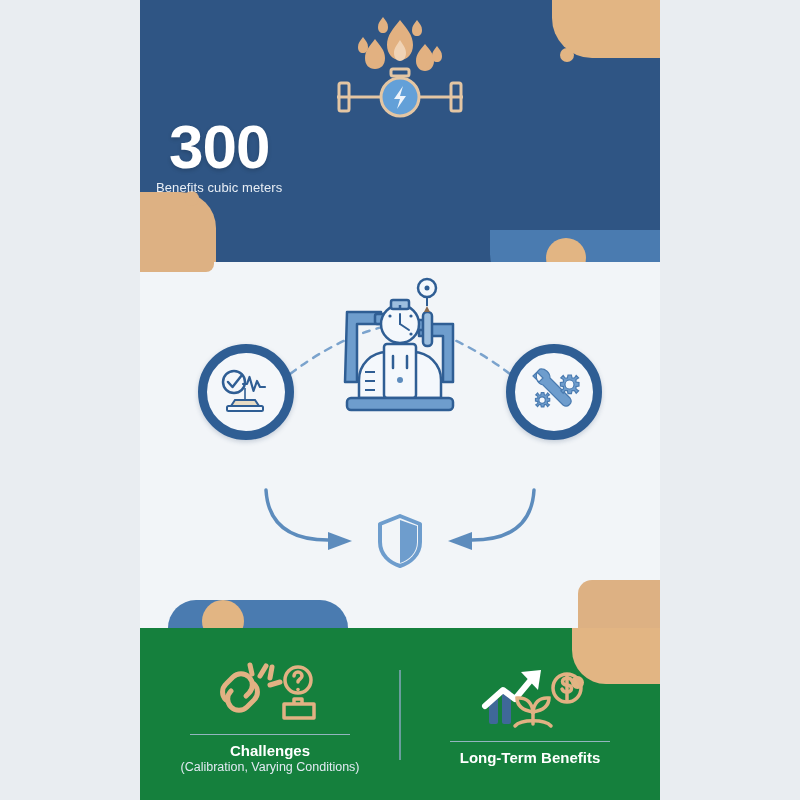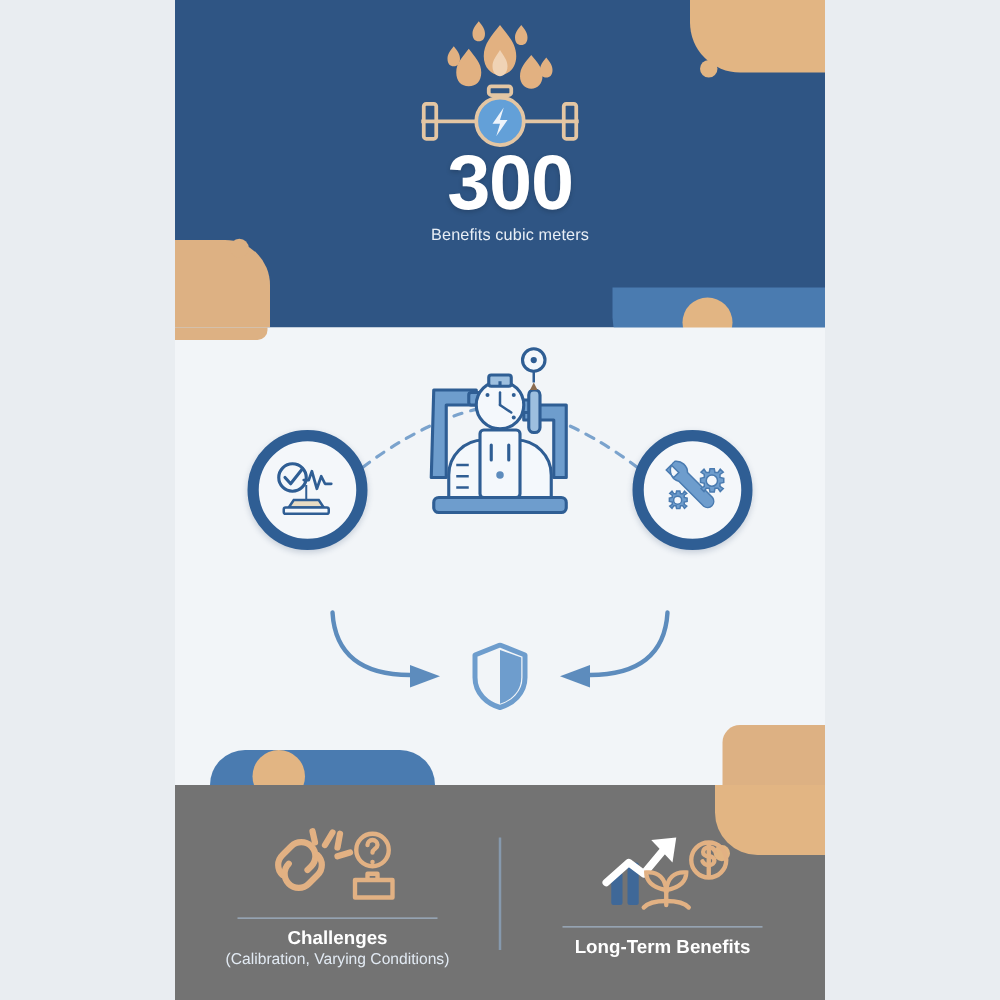--- a/index.html
+++ b/index.html
@@ -28,21 +28,21 @@
               border-radius:50%;background:#e2b583;}
   .hdr-tan-bl{position:absolute;left:0;bottom:0;width:76px;height:70px;
               background:#ddb183;border-radius:0 36px 0 0;}
   .hdr-dot-bl{position:absolute;left:44px;bottom:56px;width:15px;height:15px;
               border-radius:50%;background:#ddb183;}
 
   
   .gasicon{position:absolute;left:50%;top:14px;transform:translateX(-50%);}
 
   .bignum-wrap{position:absolute;left:16px;right:0;top:118px;
-               display:flex;align-items:flex-start;justify-content:center;}
+               display:flex;align-items:flex-start;justify-content:center;flex-direction:column;}
   .bignum-col{display:flex;flex-direction:column;align-items:center;}
   .bignum{font-size:62px;font-weight:bold;color:#ffffff;line-height:.95;
           letter-spacing:-1px;text-shadow:0 2px 4px rgba(0,0,0,.18);}
   .bignum-sub{font-size:13px;color:#e8eef5;margin-top:3px;letter-spacing:.1px;}
   .trend{margin-left:6px;position:relative;width:120px;height:92px;}
   .yearlbl{position:absolute;left:54px;bottom:2px;font-size:26px;font-weight:bold;
            color:#ffffff;text-shadow:0 2px 4px rgba(0,0,0,.2);}
 
   
   .shelf-right{position:absolute;right:-40px;top:230px;width:210px;height:58px;
@@ -85,21 +85,21 @@
              color:#1d3a60;line-height:1.3;}
 
   
   .shelf-left{position:absolute;left:28px;bottom:-34px;width:180px;height:62px;
               background:#4a7bb0;border-radius:28px 28px 0 0;}
   .shelf-left-dot{position:absolute;left:62px;bottom:-14px;width:42px;height:42px;
                   border-radius:50%;background:#e2b583;}
 
   
   .footer{position:absolute;left:0;top:628px;width:520px;height:172px;
-          background:#737373;overflow:hidden;}
+          background:#15803d;overflow:hidden;}
   .ftr-tan-tr{position:absolute;right:-4px;top:-56px;width:92px;height:112px;
               background:#e2b583;border-radius:0 0 0 34px;}
   .ftr-dot-tr{position:absolute;right:76px;top:48px;width:13px;height:13px;
               border-radius:50%;background:#e2b583;}
 
   .ftr-cols{position:absolute;left:0;top:0;width:520px;height:172px;display:flex;}
   .ftr-col{flex:1;display:flex;flex-direction:column;align-items:center;
            justify-content:center;padding-top:6px;}
   .ftr-icon{height:66px;display:flex;align-items:center;justify-content:center;}
   .ftr-rule{width:160px;height:1px;background:#a9bed6;margin:8px 0 7px;opacity:.85;}

